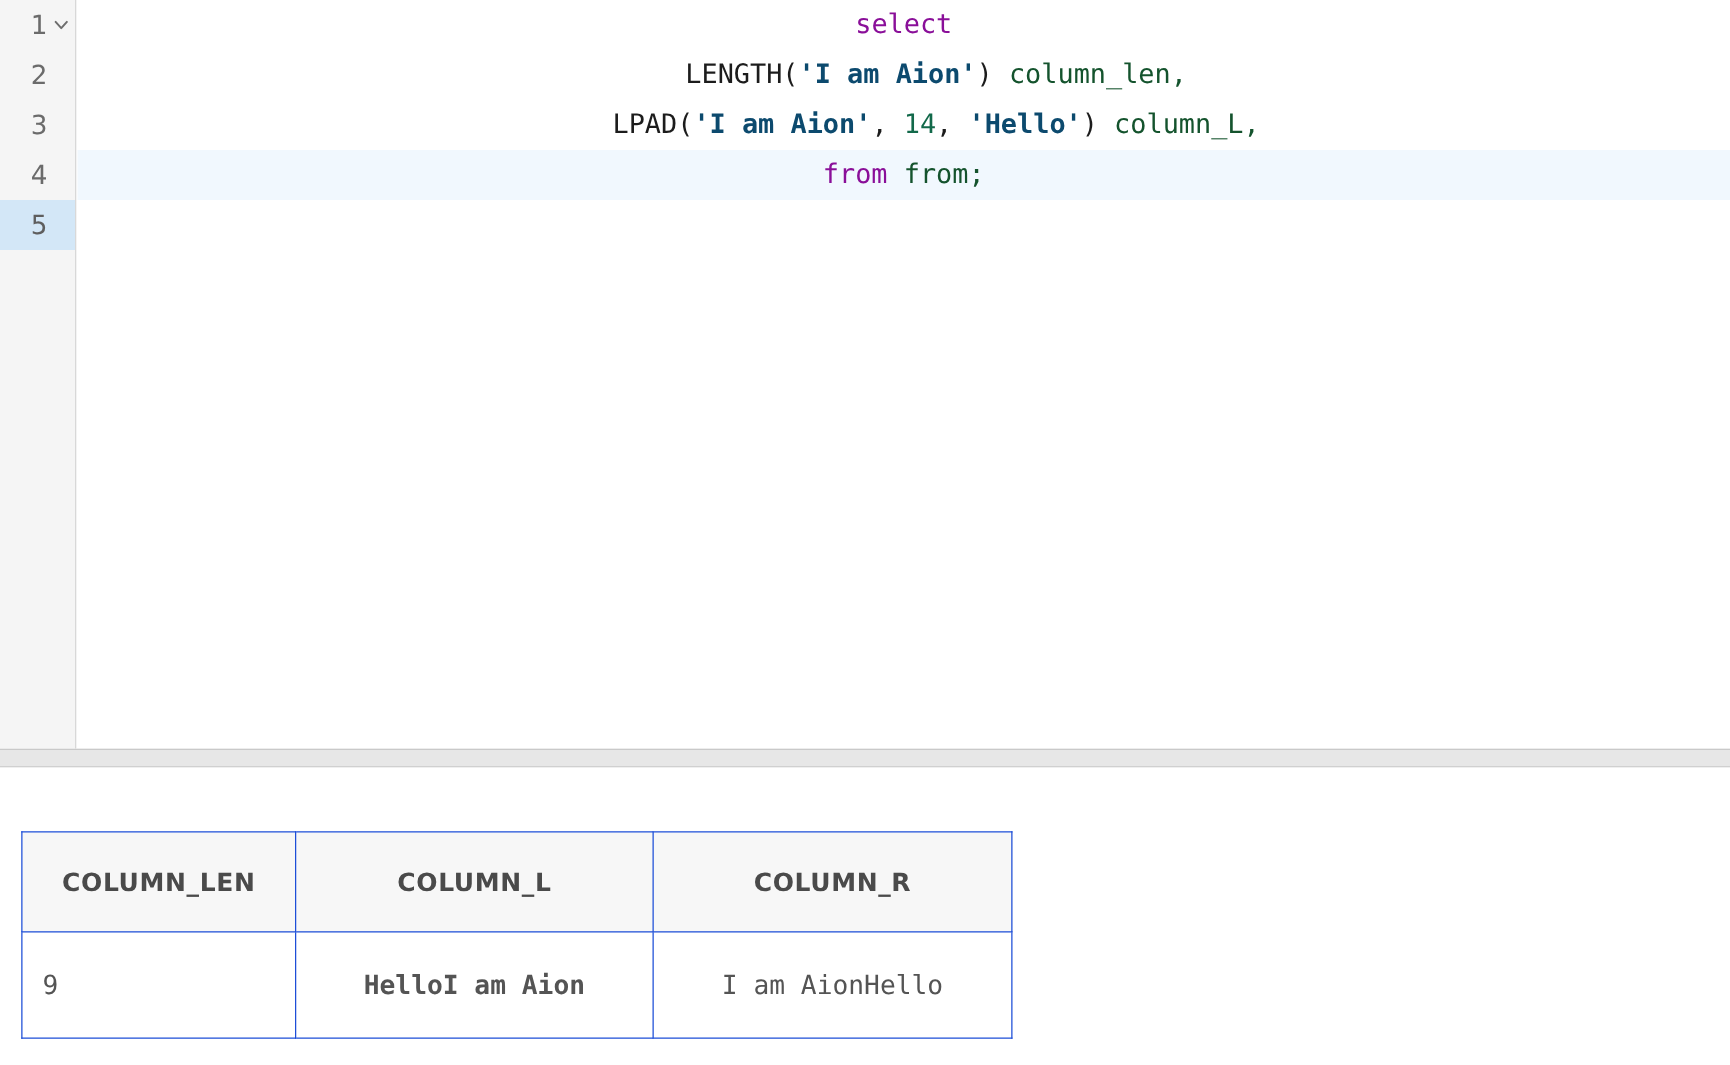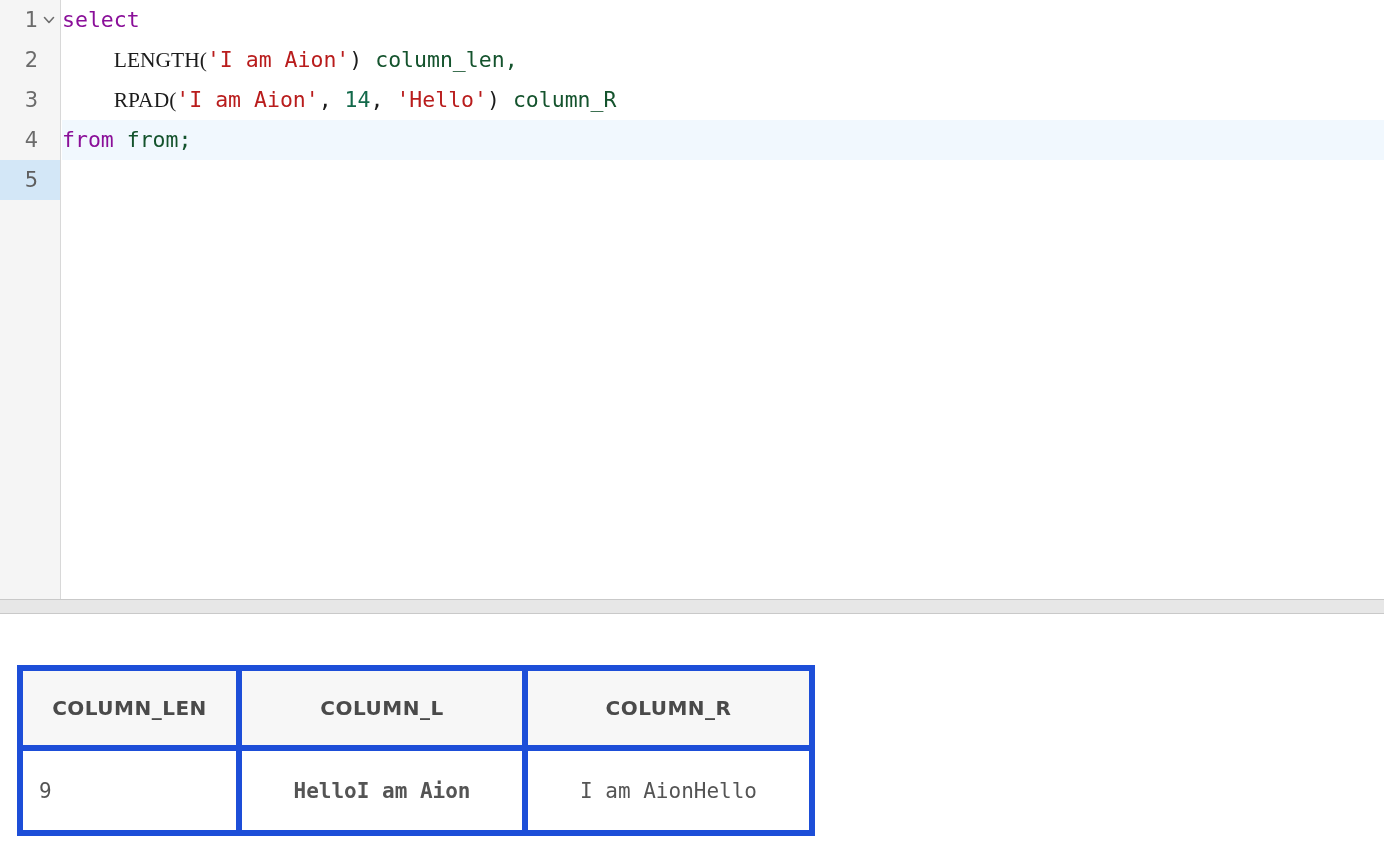--- a/index.html
+++ b/index.html
@@ -74,28 +74,29 @@
 
   .code-row {
     position: relative;
     height: 40px;
     line-height: 40px;
     white-space: pre;
     font-family: "DejaVu Sans Mono", monospace;
     font-size: 21.5px;
     color: #1c1c1c;
     box-sizing: border-box;
+    text-align: center;
   }
   .code-row.active { background: #f1f8fe; }
 
   .tok-kw  { color: #8a0f99; }
-  .tok-str { color: #b91c1c; }
+  .tok-str { color: #0c4a6e; font-weight: bold; }
   .tok-num { color: #12694a; }
   .tok-pun { color: #1c1c1c; }
-  .tok-fn  { color: #1c1c1c; font-family: Liberation Serif, serif; }
+  .tok-fn  { color: #1c1c1c; }
   .tok-id  { color: #14532d; }
 
   
   #splitter {
     position: absolute;
     left: 0;
     top: 599px;
     width: 1384px;
     height: 15px;
     background: #e7e7e7;
@@ -117,21 +118,21 @@
 
   #results-table {
     position: absolute;
     left: 17px;
     top: 51px;
     border-collapse: collapse;
     table-layout: fixed;
   }
   #results-table th,
   #results-table td {
-    border: 6px solid #1d4ed8;
+    border: 1px solid #1d4ed8;
     box-sizing: border-box;
   }
   #results-table thead th {
     background: #f7f7f7;
     height: 80px;
     font-family: "DejaVu Sans", sans-serif;
     font-size: 20px;
     font-weight: bold;
     color: #4a4a4a;
     letter-spacing: 0.5px;
@@ -179,21 +180,21 @@
       </div>
       <div class="gutter-row active">
         <span class="gutter-num">5</span>
       </div>
     </div>
 
   <div id="code-area">
 
   <div class="code-row"><span class="tok-kw">select</span></div>
       <div class="code-row"><span class="tok-pun">    </span><span class="tok-fn">LENGTH(</span><span class="tok-str">'I am Aion'</span><span class="tok-pun">)</span><span class="tok-id"> column_len,</span></div>
-      <div class="code-row"><span class="tok-pun">    </span><span class="tok-fn">RPAD(</span><span class="tok-str">'I am Aion'</span><span class="tok-pun">, </span><span class="tok-num">14</span><span class="tok-pun">, </span><span class="tok-str">'Hello'</span><span class="tok-pun">)</span><span class="tok-id"> column_R</span></div>
+      <div class="code-row"><span class="tok-pun">    </span><span class="tok-fn">LPAD(</span><span class="tok-str">'I am Aion'</span><span class="tok-pun">, </span><span class="tok-num">14</span><span class="tok-pun">, </span><span class="tok-str">'Hello'</span><span class="tok-pun">)</span><span class="tok-id"> column_L,</span></div>
       <div class="code-row active"><span class="tok-kw">from</span><span class="tok-id"> from;</span></div>
     </div>
 
 </div>
 
 <div id="splitter"></div>
 
 <div id="results-pane">
   <table id="results-table">
     <thead>

